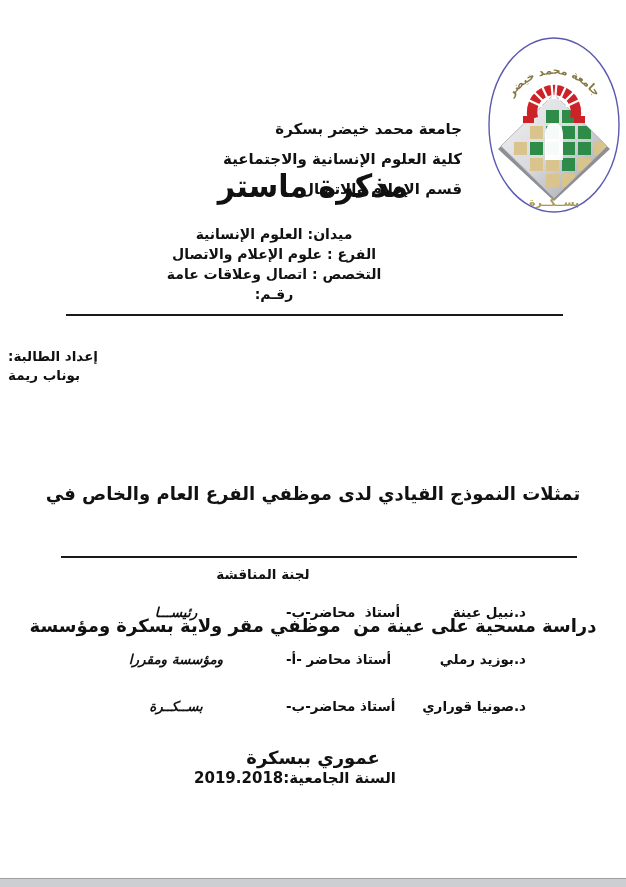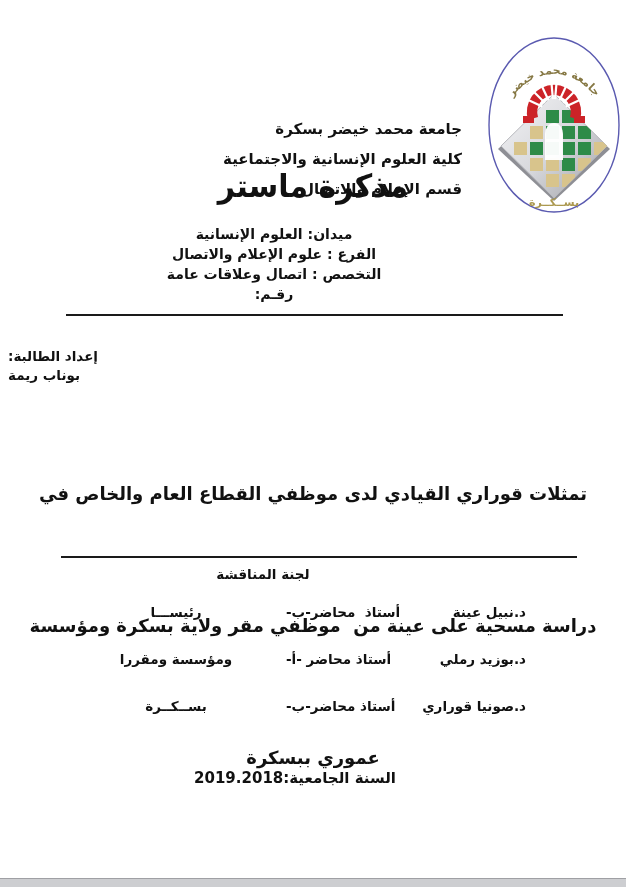--- a/index.html
+++ b/index.html
@@ -67,21 +67,21 @@
   }
   .committee-row{
     display:grid;
     grid-template-columns:190px 150px 1fr;
     direction:rtl;
     margin-bottom:27px;
     line-height:20px;
   }
   .c-name{text-align:right;padding-right:100px;white-space:nowrap;}
   .c-grade{text-align:left;white-space:pre;}
-  .c-role{text-align:center;padding-left:66px;white-space:nowrap;}
+  .c-role{text-align:center;padding-left:66px;white-space:nowrap;font-style:italic;}
   .year-line{
     top:769px;left:0;width:590px;
     text-align:center;
     font-size:15px;font-weight:bold;
   }
   .scan-edge{
     bottom:0;left:0;width:626px;height:8px;
     background:#cdced1;
     border-top:1px solid #9fa0a4;
   }
@@ -179,21 +179,21 @@
   </div>
 
   <div class="rule rule-1"></div>
 
   <div class="abs author-block">
     <div>إعداد الطالبة:</div>
     <div>بوناب ريمة</div>
   </div>
 
   <div class="abs main-title">
-    <div>تمثلات قوراري القيادي لدى موظفي القطاع العام والخاص في</div>
+    <div>تمثلات النموذج القيادي لدى موظفي الفرع العام والخاص في</div>
     <div>دراسة مسحية على عينة من  موظفي مقر ولاية بسكرة ومؤسسة</div>
     <div>عموري ببسكرة</div>
   </div>
 
   <div class="rule rule-2"></div>
 
   <div class="abs committee-heading">لجنة المناقشة</div>
 
   <div class="abs committee">
     <div class="committee-row">

